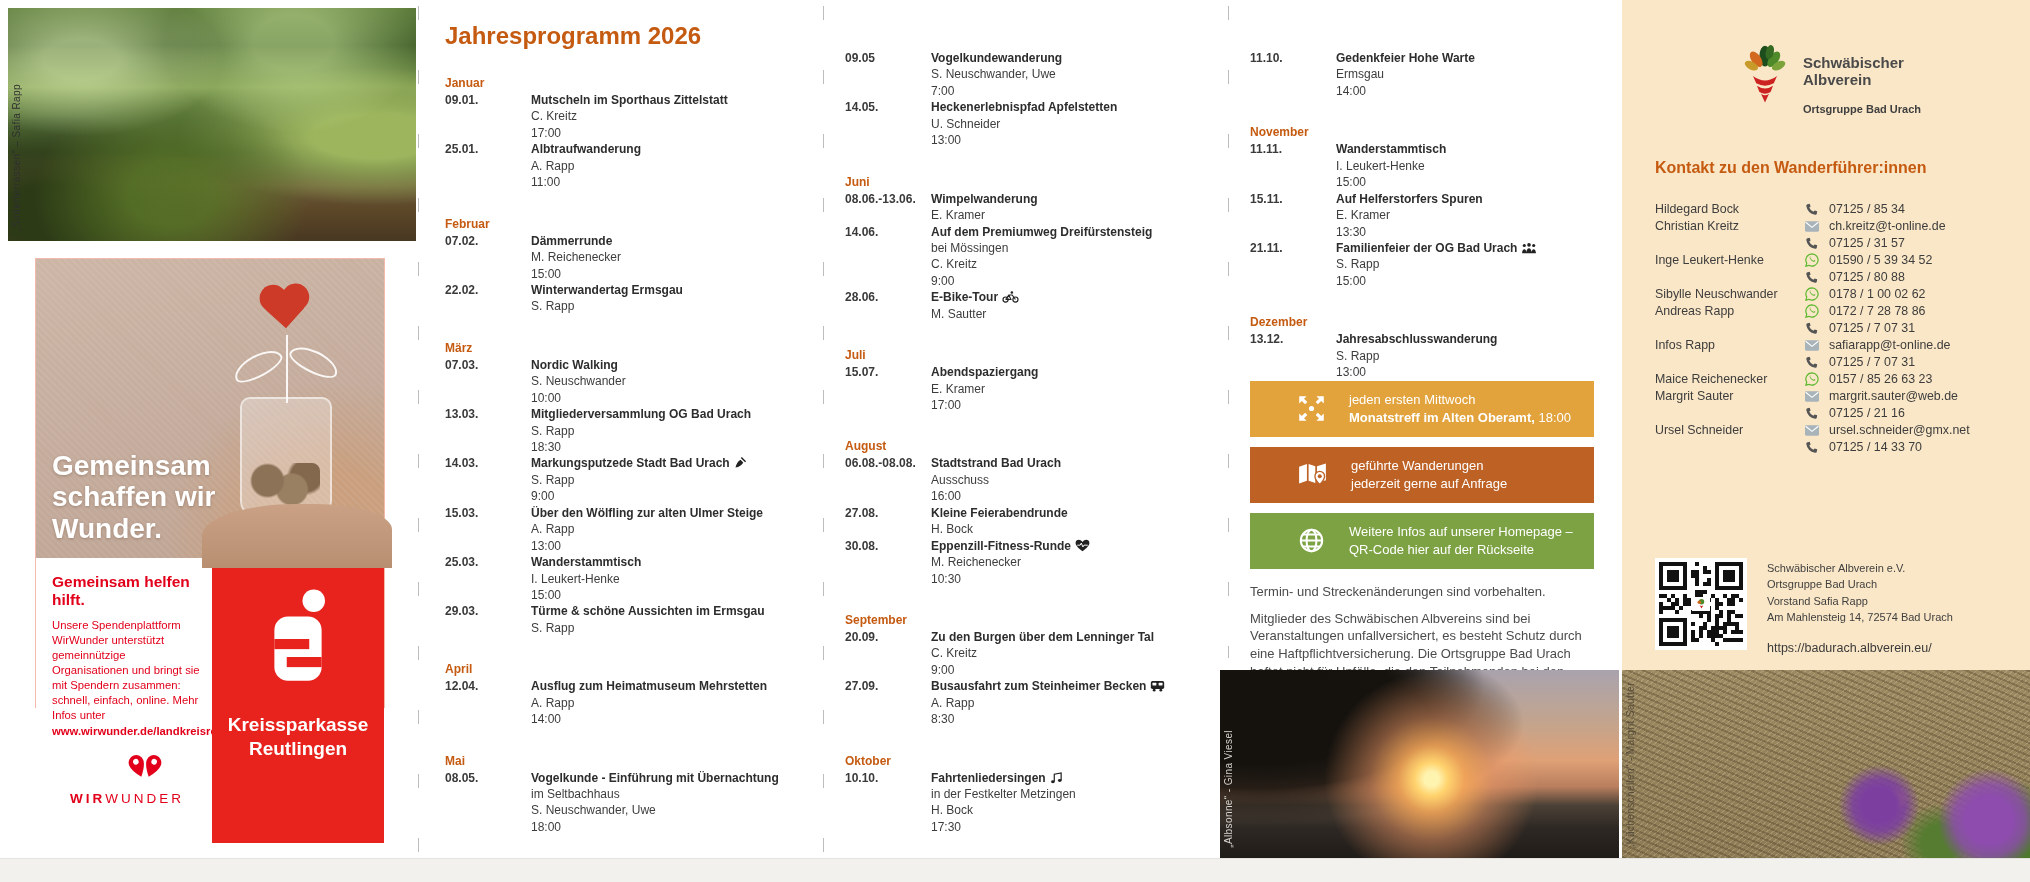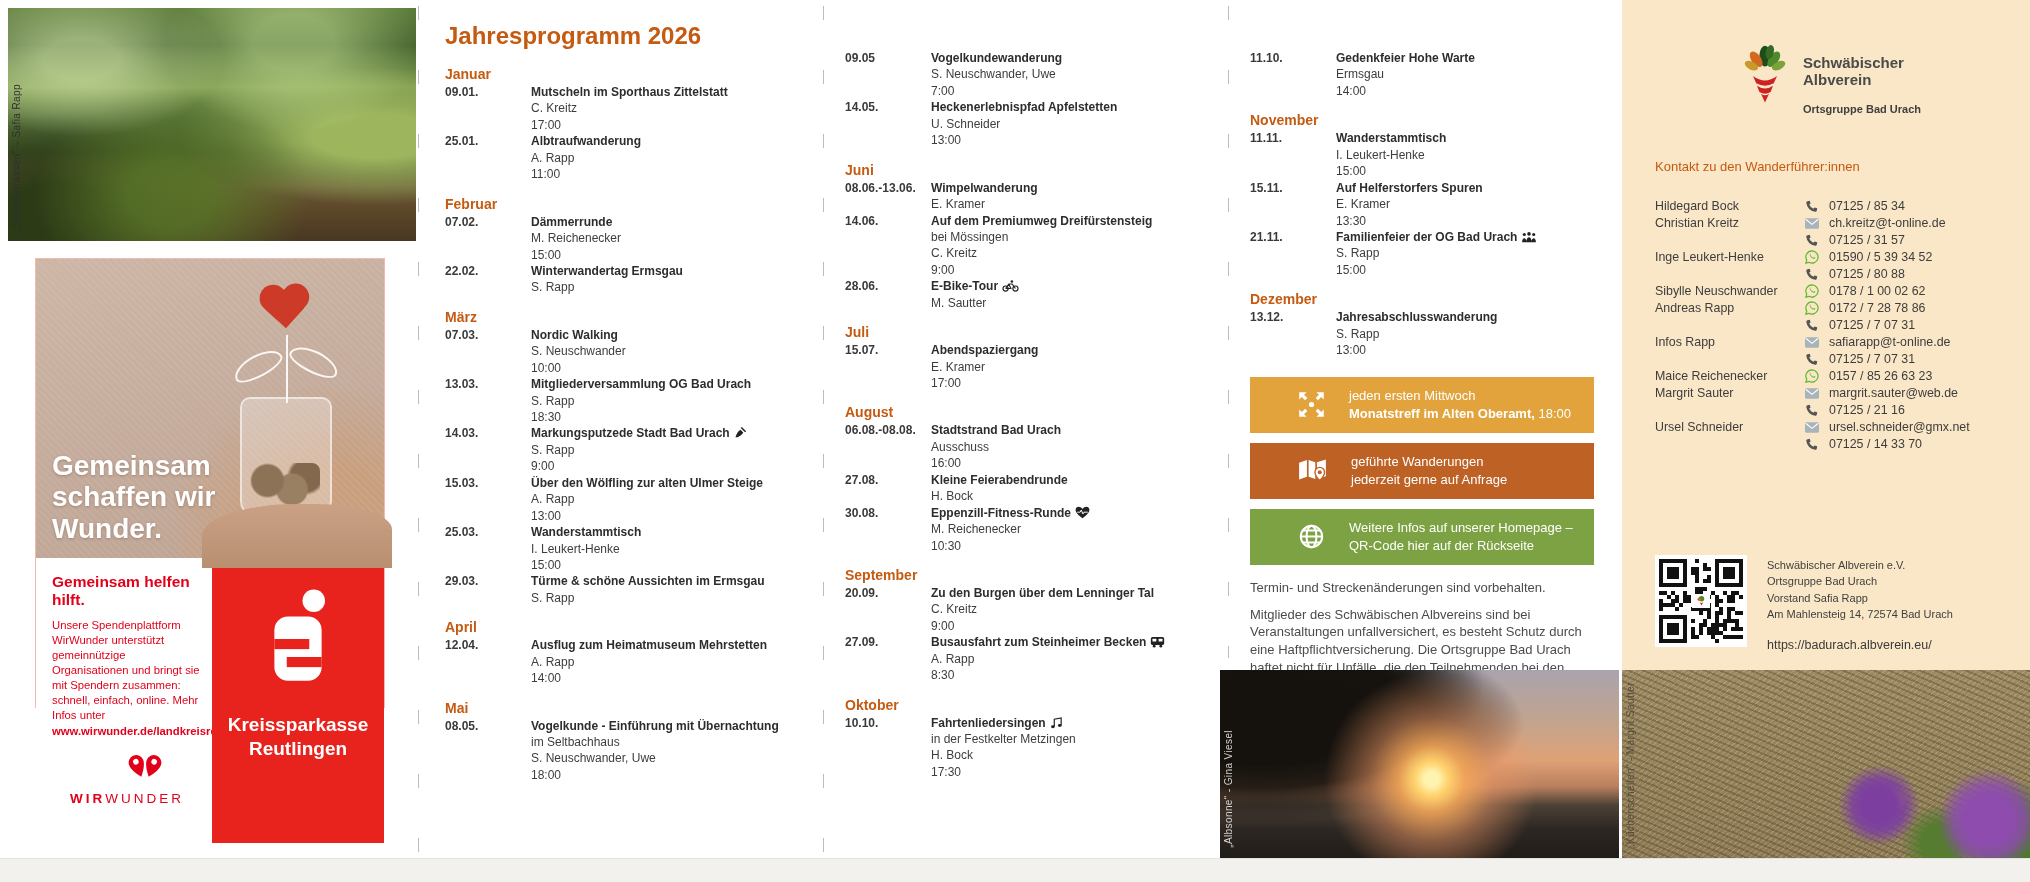--- a/index.html
+++ b/index.html
@@ -56,44 +56,44 @@
   .ww-logo{margin:14px 0 2px 74px;display:block;}
   .ww-brand{display:block;text-align:center;font-size:13.5px;letter-spacing:3px;color:var(--wred);margin-top:2px;}
   .ww-brand b{font-weight:bold;text-align:right;}
   .ad-bank{flex:1;background:var(--kred);display:flex;flex-direction:column;align-items:center;
            justify-content:flex-start;padding-top:28px;}
   .bank-name{margin-top:26px;color:#fff;font-size:19px;font-weight:600;line-height:1.25;text-align:center;}
   
   .col{position:absolute;width:378px;}
   .col-a{left:445px;top:22px;} .col-b{left:845px;top:50px;} .col-c{left:1250px;top:50px;}
   .prog-title{margin:0 0 16px;font-size:24px;font-weight:bold;color:var(--accent);}
-  .month{margin:13px 0 2px;font-size:14px;font-weight:bold;color:var(--accent);}
+  .month{margin:26px 0 2px;font-size:12px;font-weight:bold;color:var(--accent);}
   .months > .event:first-child .ev-date{padding-top:0;}
   .event{display:grid;grid-template-columns:86px 1fr;font-size:12px;line-height:1.37;}
   .ev-date{font-weight:bold;color:#3a3a3a;}
   .ev-title{font-weight:bold;color:#2d2d2d;}
   .ev-line{color:#3d3d3d;}
   .icn svg{vertical-align:-2px;}
   .ev-ic{margin-left:4px;}
   
-  .boxes{margin-top:18px;width:344px;display:flex;flex-direction:column;gap:10px;}
+  .boxes{width:344px;display:flex;flex-direction:column;gap:10px;}
   .ibox{display:flex;align-items:center;min-height:56px;padding:7px 10px;color:#fff;}
   .box-ic{flex:0 0 auto;margin:0 24px 0 38px;display:flex;}
   .ibox-text{font-size:13px;line-height:1.35;}
   .ib2 b{font-weight:bold;}
   .notes{margin-top:14px;width:348px;}
   .notes p{margin:0 0 9px;font-size:13px;line-height:1.38;color:#4b4b4b;}
   
   .panel-right{position:absolute;left:1622px;top:0;width:408px;height:670px;
       background:var(--cream);padding:0 24px 0 33px;}
   .org-row{display:flex;gap:14px;margin:44px 0 0 86px;align-items:flex-start;}
   .org-text{padding-top:10px;}
   .org-name{font-size:15px;font-weight:bold;color:#4a4a4a;line-height:1.15;}
   .org-sub{margin-top:14px;font-size:11px;font-weight:bold;color:#3f3f3f;}
-  .contact-h{margin:44px 0 0;font-size:13px;font-weight:normal;color:var(--accent);}
+  .contact-h{margin:44px 0 0;font-size:16px;font-weight:bold;color:var(--accent);}
   .contacts{margin-top:24px;}
   .c-row{display:grid;grid-template-columns:150px 24px 1fr;align-items:center;height:17px;font-size:12.4px;}
   .c-name{color:#3d3d3d;}
   .c-ic{display:flex;align-items:center;}
   .c-val{color:#3d3d3d;}
   .qr-row{display:flex;gap:20px;margin-top:102px;}
   .qr{width:92px;height:92px;background:#fff;flex:0 0 auto;position:relative;}
   .qr-logo{position:absolute;left:37px;top:39px;width:18px;height:14px;background:#fff;
            display:flex;align-items:center;justify-content:center;font-size:8px;}
   .addr{padding-top:2px;}

